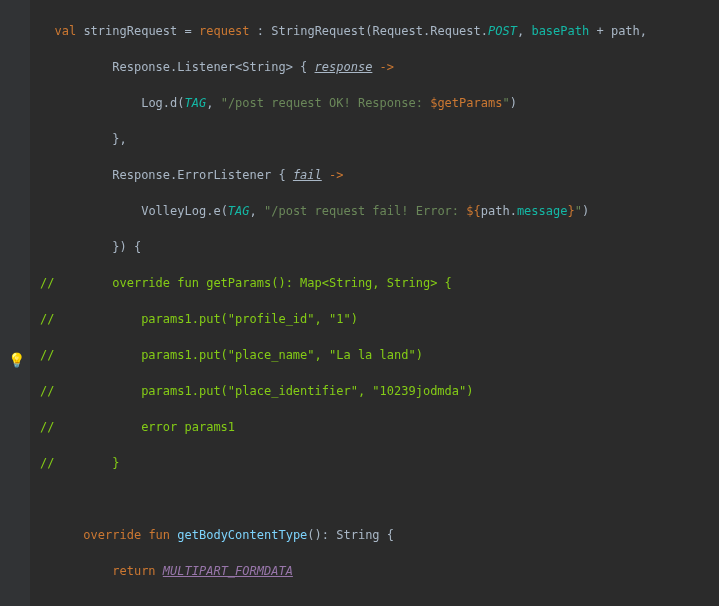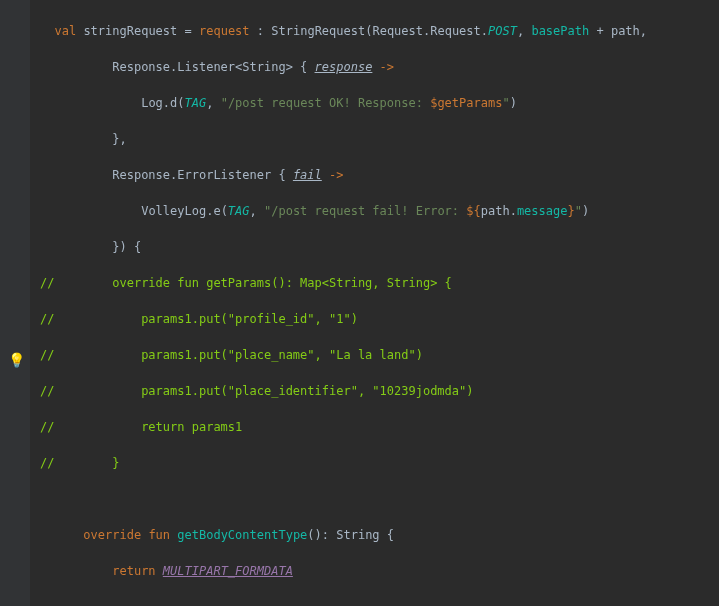--- a/index.html
+++ b/index.html
@@ -31,21 +31,21 @@
       left: 8px;
       top: 350px;
       color: #ffc66d;
       font-size: 14px;
     }
     .line {
       padding-left: 40px;
       height: 18px;
     }
     .kw { color: #cc7832; }
-    .fn { color: #14b8a6; }
+    .fn { color: #7dd3fc; }
     .str { color: #6a8759; }
     .comment { color: #84cc16; }
     .const { color: #14b8a6; font-style: italic; }
     .link { color: #9876aa; font-style: italic; text-decoration: underline; }
     .purple { color: #14b8a6; }
     .it { font-style: italic; text-decoration: underline; }
   </style>
 </head>
 <body>
 
@@ -58,21 +58,21 @@
 <div class="line">          <span>Response.Listener&lt;String&gt; </span><span>{</span> <span class="it">response</span> <span class="kw">-&gt;</span></div>
 <div class="line">              <span>Log.d(</span><span class="const">TAG</span><span>, </span><span class="str">"/post request OK! Response: </span><span class="kw">$getParams</span><span class="str">"</span><span>)</span></div>
 <div class="line">          <span>}</span><span>,</span></div>
 <div class="line">          <span>Response.ErrorListener </span><span>{</span> <span class="it">fail</span> <span class="kw">-&gt;</span></div>
 <div class="line">              <span>VolleyLog.e(</span><span class="const">TAG</span><span>, </span><span class="str">"/post request fail! Error: </span><span class="kw">${</span><span>path.</span><span class="purple">message</span><span class="kw">}</span><span class="str">"</span><span>)</span></div>
 <div class="line">          <span>}</span><span>) {</span></div>
 <div class="line comment">//        override fun getParams(): Map&lt;String, String&gt; {</div>
 <div class="line comment">//            params1.put("profile_id", "1")</div>
 <div class="line comment">//            params1.put("place_name", "La la land")</div>
 <div class="line comment">//            params1.put("place_identifier", "10239jodmda")</div>
-<div class="line comment">//            return params1</div>
+<div class="line comment">//            error params1</div>
 <div class="line comment">//        }</div>
 <div class="line"></div>
 <div class="line">      <span class="kw">override fun</span> <span class="fn">getBodyContentType</span><span>(): String {</span></div>
 <div class="line">          <span class="kw">return</span> <span class="link">MULTIPART_FORMDATA</span></div>
 
 
 
 
 
 

